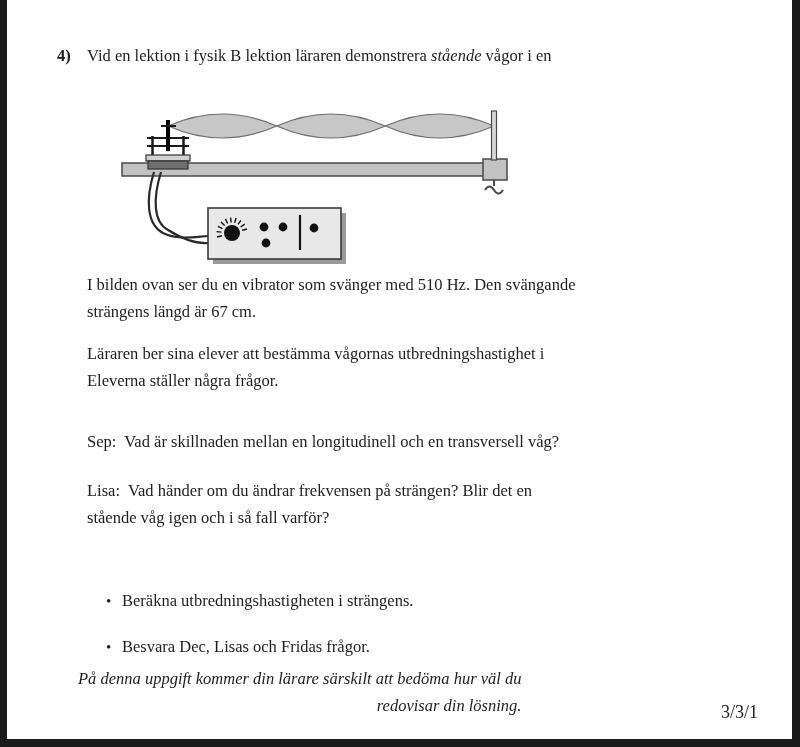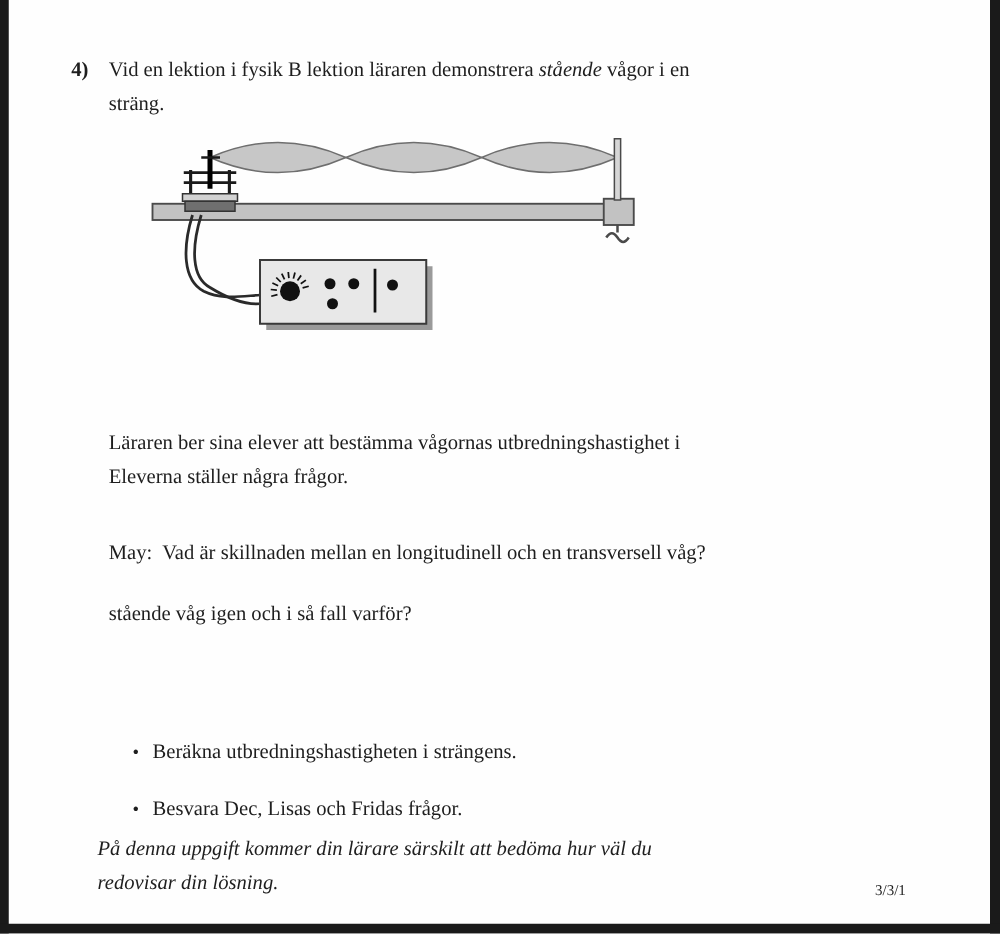--- a/index.html
+++ b/index.html
@@ -14,36 +14,35 @@
   .edge-bottom{ left:0; top:739px; width:800px; height:8px; }
 
   .tblock { position:absolute; font-size:16.5px; line-height:27px; }
   .tblock .line { white-space:pre; }
   .qnum { position:absolute; left:57px; top:42px; font-size:16.5px; line-height:27px; font-weight:bold; }
   .it { font-style:italic;text-align:center; }
   .note { font-style:italic; }
   .bullet-row { display:flex; align-items:baseline; }
   .bullet-glyph { width:16px; font-size:15px; }
   .diagram { position:absolute; left:108px; top:92px; }
-  .pagenum { position:absolute; left:700px; top:699px; font-size:12px; line-height:27px; }
+  .pagenum { position:absolute; left:721px; top:699px; font-size:18px; line-height:27px; }
 </style>
 </head>
 <body>
 
 <div class="frame">
 
   <div class="edge edge-left"></div>
   <div class="edge edge-right"></div>
   <div class="edge edge-bottom"></div>
 
   <div class="qnum">4)</div>
 
   <div class="tblock" style="left:87px; top:42px;">
     <div class="line"><span>Vid en lektion i fysik B lektion läraren demonstrera </span><span class="it">stående</span><span> vågor i en</span></div>
-    <div class="line">sträng.</div>
   </div>
 
   <svg class="diagram" width="424" height="180" viewBox="108 92 424 180">
 
     <rect x="122" y="163" width="382" height="13" fill="#c2c2c2" stroke="#4a4a4a" stroke-width="1.5"></rect>
 
     <rect x="483" y="159" width="24" height="21" fill="#c2c2c2" stroke="#4a4a4a" stroke-width="1.5"></rect>
 
     <g stroke="#4a4a4a" fill="none" stroke-width="2">
       <line x1="494" y1="180" x2="494" y2="186"></line>
@@ -97,48 +96,53 @@
       <g fill="#111111">
         <circle cx="264" cy="227" r="4.4"></circle>
         <circle cx="283" cy="227" r="4.4"></circle>
         <circle cx="266" cy="243" r="4.4"></circle>
         <circle cx="314" cy="228" r="4.4"></circle>
       </g>
       <line x1="300" y1="215" x2="300" y2="250" stroke="#111111" stroke-width="2.2"></line>
     </g>
   </svg>
 
+  <div class="tblock" style="left:87px; top:271px;">
+    <div class="line">I bilden ovan ser du en vibrator som svänger med 510 Hz. Den svängande</div>
+    <div class="line">strängens längd är 67 cm.</div>
+  </div>
 
   <div class="tblock" style="left:87px; top:340px;">
     <div class="line">Läraren ber sina elever att bestämma vågornas utbredningshastighet i</div>
     <div class="line">Eleverna ställer några frågor.</div>
   </div>
 
   <div class="tblock" style="left:87px; top:428px;">
-    <div class="line">May:  Vad är skillnaden mellan en longitudinell och en transversell våg?</div>
+    <div class="line">Sep:  Vad är skillnaden mellan en longitudinell och en transversell våg?</div>
   </div>
 
   <div class="tblock" style="left:87px; top:477px;">
+    <div class="line">Lisa:  Vad händer om du ändrar frekvensen på strängen? Blir det en</div>
     <div class="line">stående våg igen och i så fall varför?</div>
   </div>
 
 
   <div class="tblock" style="left:106px; top:587px;">
     <div class="bullet-row">
       <span class="bullet-glyph">•</span>
       <span class="line">Beräkna utbredningshastigheten i strängens.</span>
     </div>
   </div>
   <div class="tblock" style="left:106px; top:633px;">
     <div class="bullet-row">
       <span class="bullet-glyph">•</span>
       <span class="line">Besvara Dec, Lisas och Fridas frågor.</span>
     </div>
   </div>
 
-  <div class="tblock note" style="left:78px; top:665px;">
+  <div class="tblock note" style="left:78px; top:665px;text-align:right;">
     <div class="line">På denna uppgift kommer din lärare särskilt att bedöma hur väl du</div>
     <div class="line">redovisar din lösning.</div>
   </div>
 
   <div class="pagenum">3/3/1</div>
 
 </div>
 
 </body></html>

